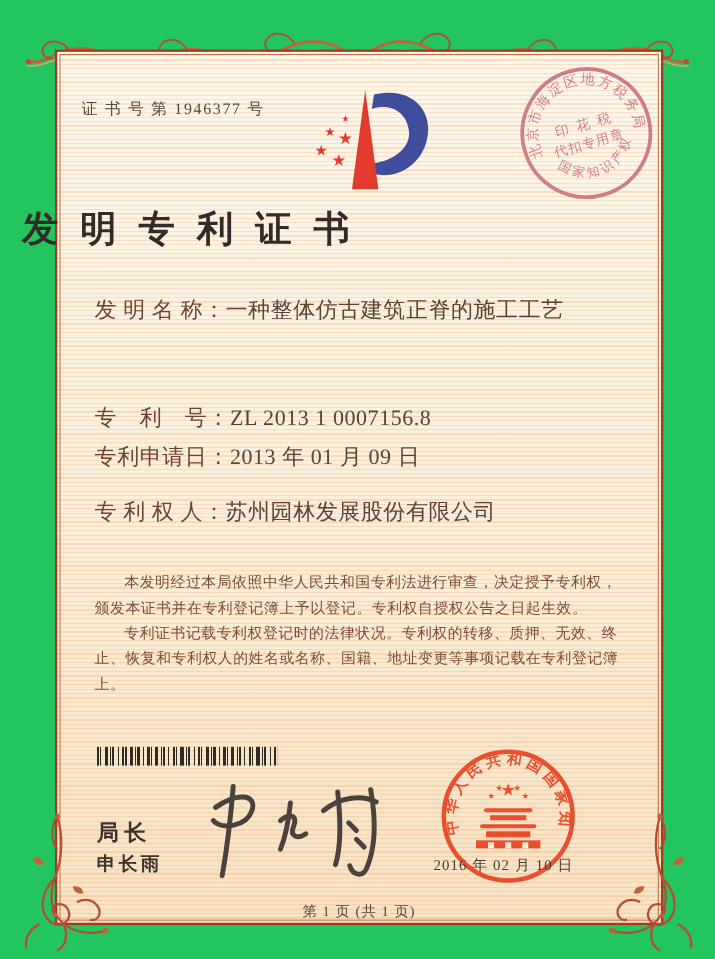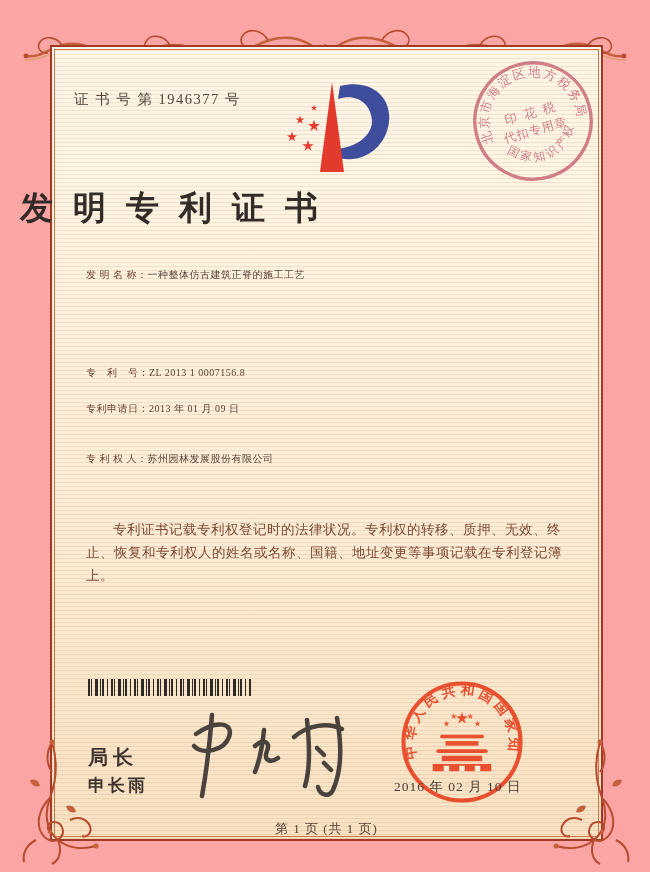--- a/index.html
+++ b/index.html
@@ -1,18 +1,18 @@
 <!DOCTYPE html>
 <html><head>
 <meta charset="utf-8">
 <style>
   html,body{margin:0;padding:0;background:#e8e2d4;}
   .page{
     position:relative; width:650px; height:872px; margin:0 auto;
-    background:#fca5a5; overflow:hidden;
+    background:#22c55e; overflow:hidden;
     font-family:"Liberation Serif","DejaVu Serif",serif;
   }
   .frame{
     position:absolute; left:50px; top:45px; width:553px; height:796px;
     border:2px solid #a03a24; box-sizing:border-box;
     background-image:
       repeating-linear-gradient(0deg, rgba(224,138,72,0.20) 0px, rgba(224,138,72,0.20) 1px, rgba(0,0,0,0) 1px, rgba(0,0,0,0) 4px),
       linear-gradient(180deg, #fdf7ea 0%, #fbeeda 55%, #f7e2c4 100%);
   }
   .frame-inner{
@@ -28,21 +28,21 @@
     position:absolute; left:470px; top:58px; width:126px; height:126px;
     transform:rotate(-16deg); opacity:0.85;
   }
   .title{
     position:absolute; left:0; top:186px; width:620px;
     font-size:33px; font-weight:600; color:#322b27;
     letter-spacing:20px; text-indent:20px;
   }
   .field{
     position:absolute; left:86px; width:500px;
-    font-size:10px; color:#6e4336; letter-spacing:0.5px;
+    font-size:20px; color:#6e4336; letter-spacing:0.5px;
   }
   .field .value{ color:#5a4238; }
   .f0{top:268px}.f1{top:320px}.f2{top:366px}.f3{top:402px}.f4{top:452px}.f5{top:490px}
   .body-text{
     position:absolute; left:86px; top:518px; width:484px;
     font-size:13.5px; line-height:23px; color:#7d4a36; letter-spacing:0.5px;
   }
   .body-text p{ margin:0; text-indent:2em; }
   .barcode{
     position:absolute; left:88px; top:679px; width:164px; height:17px;
@@ -142,20 +142,21 @@
   </svg>
 
   <div class="title">发明专利证书</div>
 
   <div class="field f0"><span class="label">发 明 名 称：</span><span class="value">一种整体仿古建筑正脊的施工工艺</span></div>
   <div class="field f2"><span class="label">专　利　号：</span><span class="value">ZL 2013 1 0007156.8</span></div>
   <div class="field f3"><span class="label">专利申请日：</span><span class="value">2013 年 01 月 09 日</span></div>
   <div class="field f4"><span class="label">专 利 权 人：</span><span class="value">苏州园林发展股份有限公司</span></div>
 
   <div class="body-text">
+    <p>本发明经过本局依照中华人民共和国专利法进行审查，决定授予专利权，颁发本证书并在专利登记簿上予以登记。专利权自授权公告之日起生效。</p>
     <p>专利证书记载专利权登记时的法律状况。专利权的转移、质押、无效、终止、恢复和专利权人的姓名或名称、国籍、地址变更等事项记载在专利登记簿上。</p>
   </div>
 
   <div class="barcode"></div>
 
   <div class="signer-title">局长</div>
   <div class="signer-name">申长雨</div>
 
   <svg class="signature" width="205" height="92" viewBox="0 0 205 92">
     <g stroke="#4a433d" stroke-width="4.5" fill="none" stroke-linecap="round" stroke-linejoin="round">

